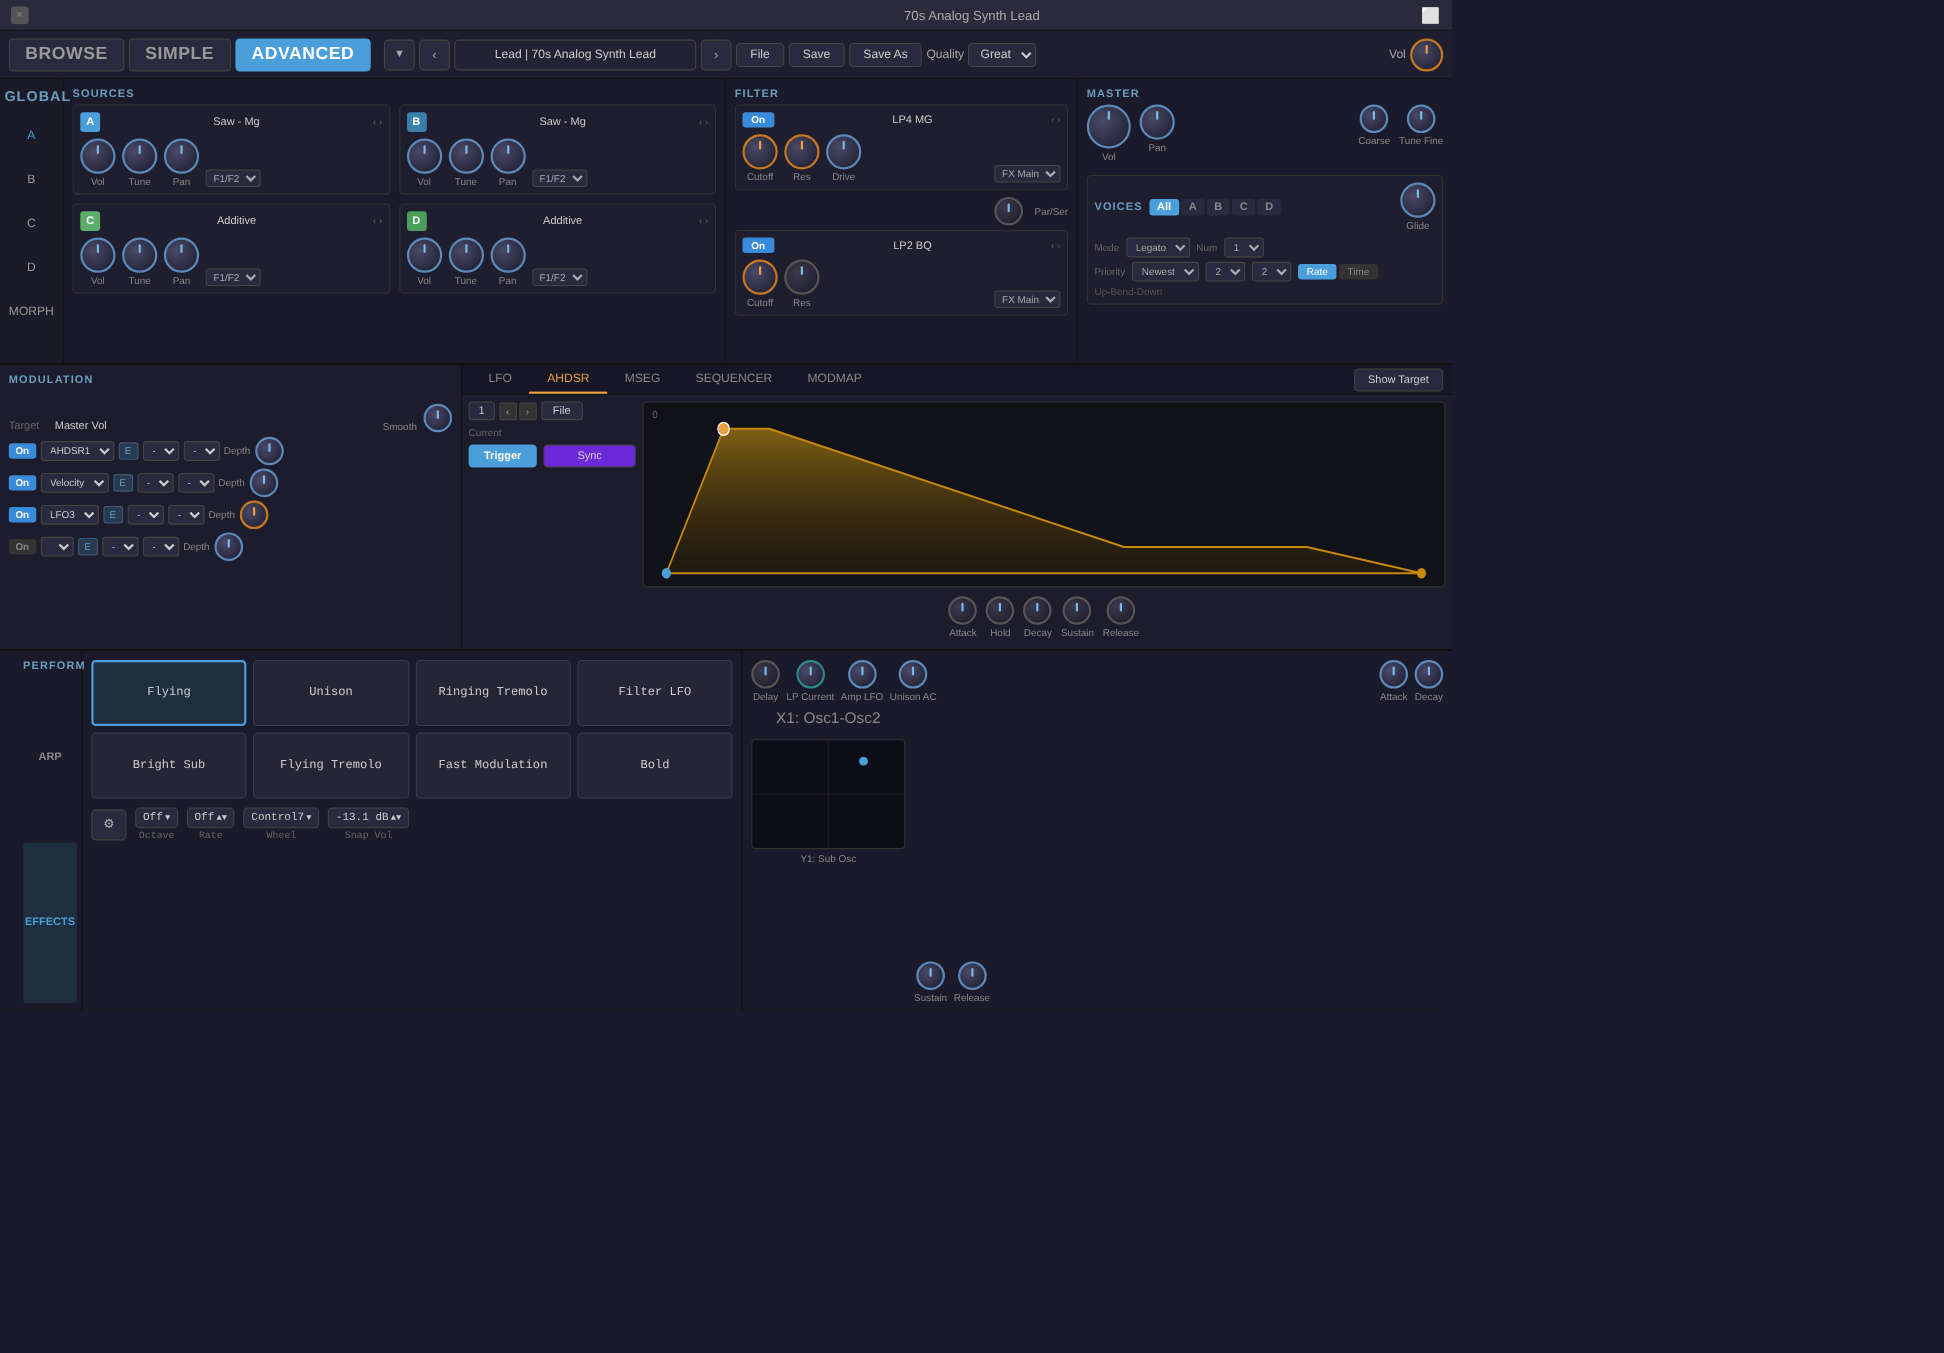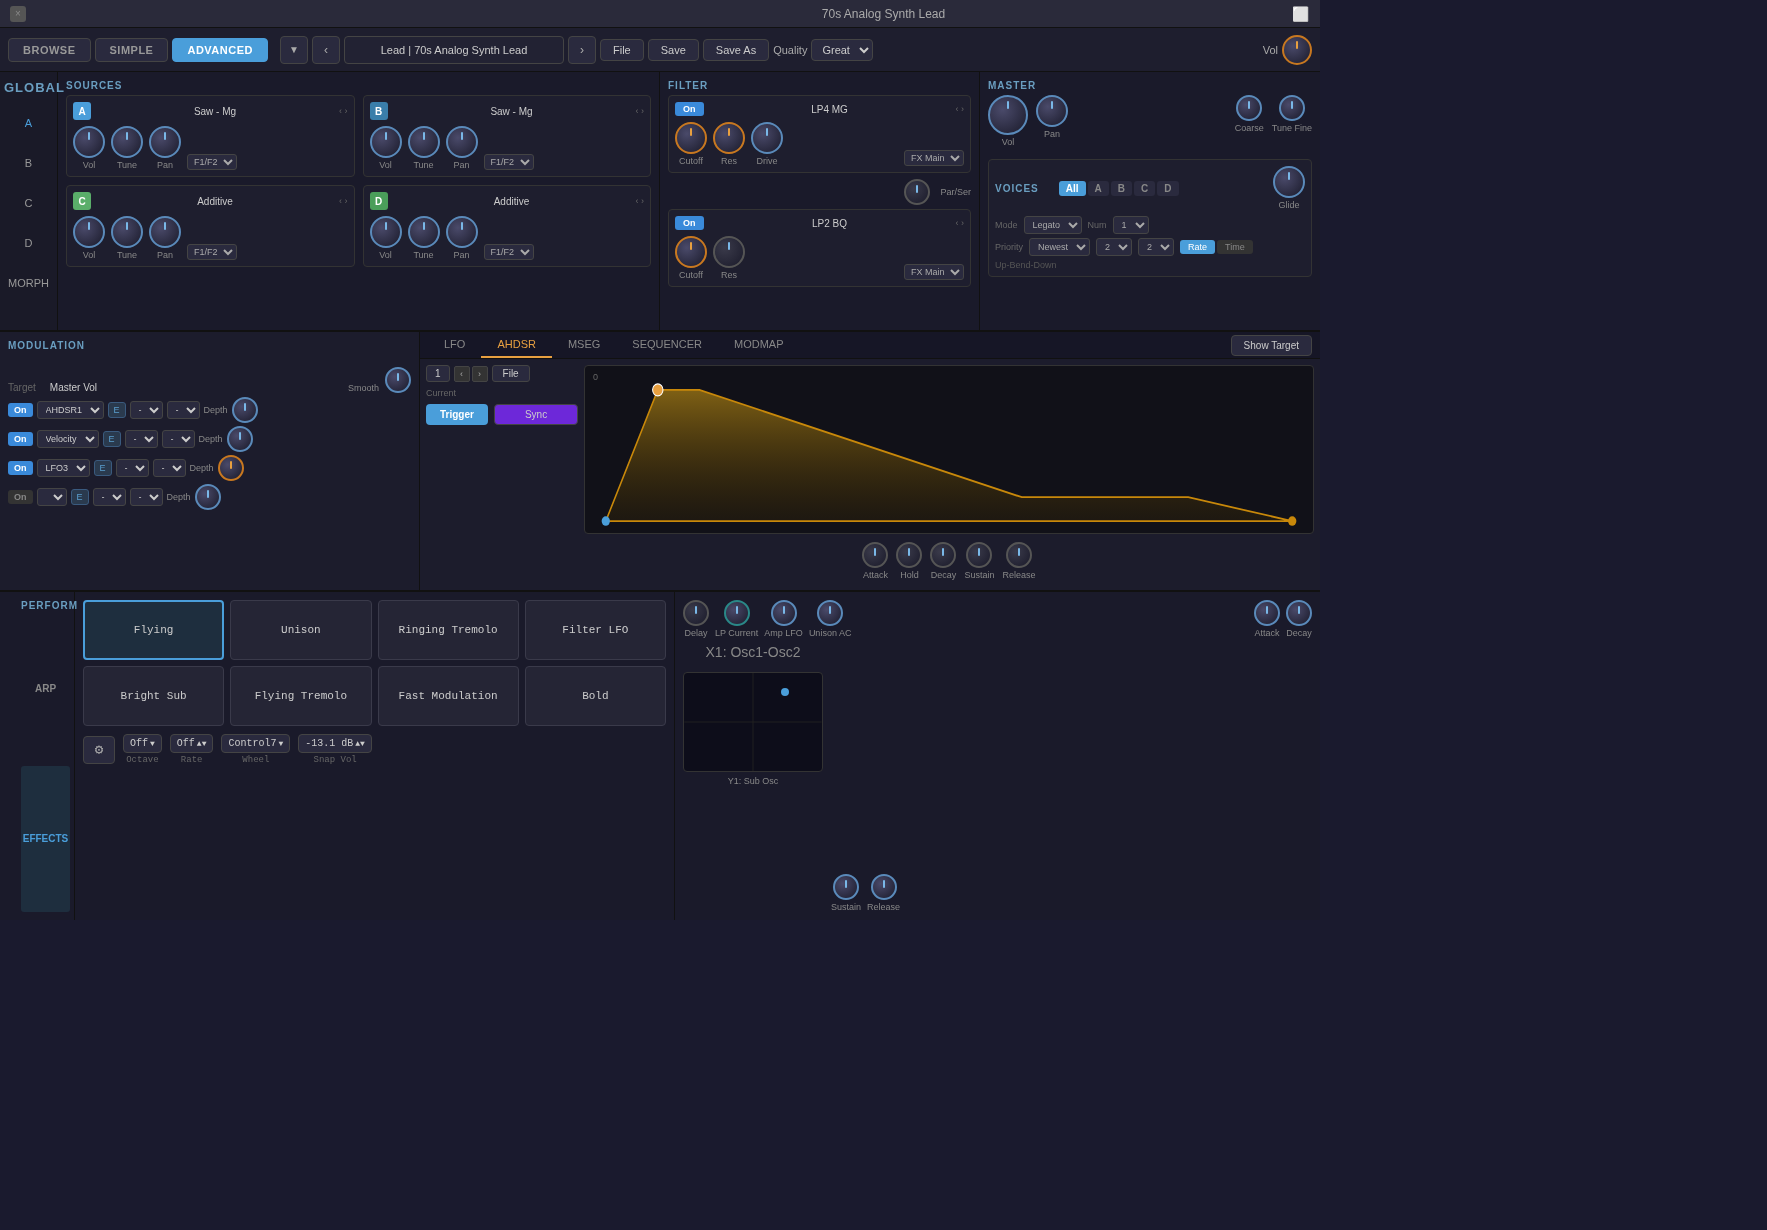--- a/index.html
+++ b/index.html
@@ -53,21 +53,21 @@
       padding: 0 8px;
       gap: 4px;
       border-bottom: 1px solid #111;
     }
     .nav-btn {
       padding: 5px 14px;
       border-radius: 4px;
       border: 1px solid #444;
       background: #2a2a3e;
       color: #999;
-      font-size: 11px;
+      font-size: 16px;
       font-weight: 600;
       cursor: pointer;
       letter-spacing: 0.5px;
     }
     .nav-btn.active {
       background: #4a9eda;
       color: #fff;
       border-color: #4a9eda;
     }
     .preset-nav {
@@ -293,21 +293,21 @@
     .master-knobs {
       display: flex; gap: 8px; margin-bottom: 12px;
     }
     .voices-section {
       background: #1e1e2e;
       border: 1px solid #333;
       border-radius: 4px;
       padding: 6px;
     }
     .voices-header {
-      display: flex; align-items: center; gap: 20px; margin-bottom: 6px;
+      display: flex; align-items: center; gap: 6px; margin-bottom: 6px;
     }
     .voices-all-btns {
       display: flex; gap: 2px;
     }
     .v-btn {
       padding: 2px 7px;
       border-radius: 3px;
       font-size: 10px; font-weight: 700;
       cursor: pointer;
       border: none; color: #fff;

